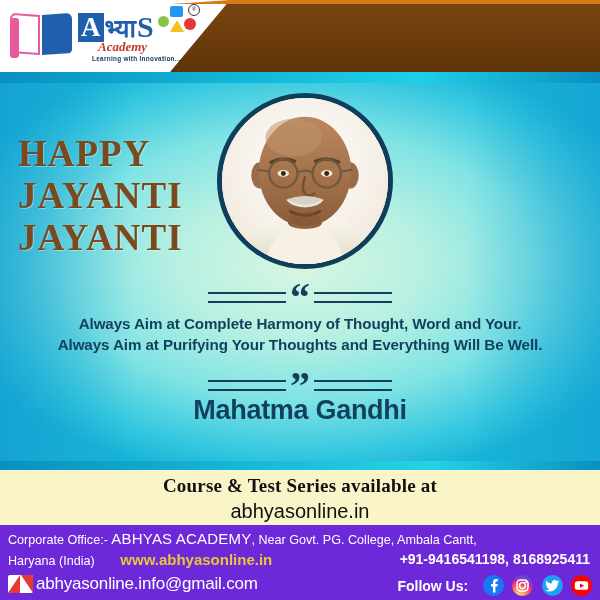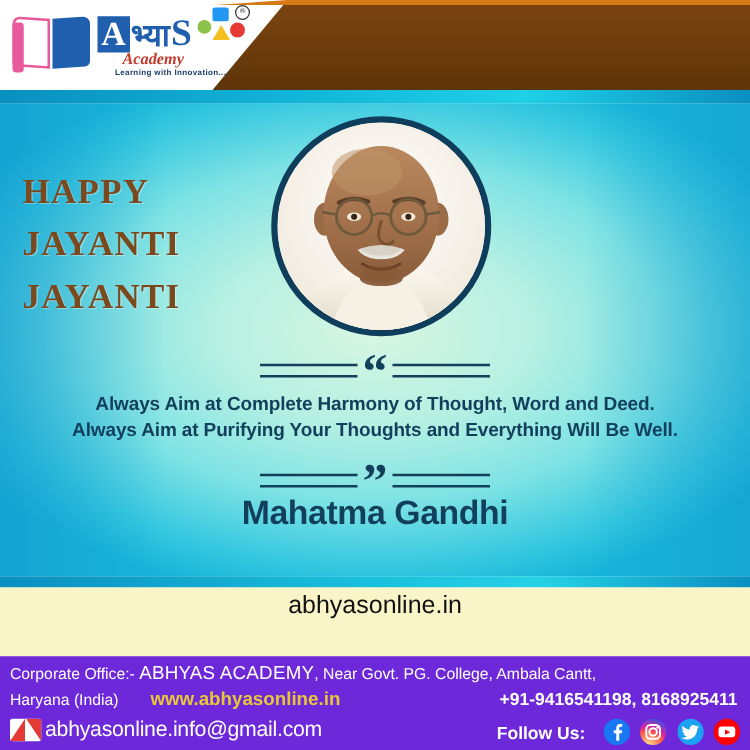--- a/index.html
+++ b/index.html
@@ -58,21 +58,21 @@
   }
   .main:after{
     content:"";position:absolute;inset:0;
     background:linear-gradient(90deg,rgba(20,150,205,.55) 0%,rgba(20,150,205,0) 22%,rgba(20,150,205,0) 78%,rgba(20,150,205,.45) 100%);
   }
   .main>*{position:relative;z-index:2;}
 
   .title{position:absolute;left:18px;top:50px;}
   .title div{
     font-family:"Liberation Serif",serif;font-weight:bold;
-    font-size:28px;line-height:42px;color:#7a4a1e;letter-spacing:1px;
+    font-size:37px;line-height:42px;color:#7a4a1e;letter-spacing:1px;
     text-shadow:1px 1px 0 rgba(255,255,255,.35);
   }
 
   .datebox{position:absolute;right:14px;top:55px;text-align:center;color:#111;}
   .datebox .d1{font-family:"Liberation Serif",serif;font-weight:bold;font-size:25px;line-height:27px;}
   .datebox .d1 sup{font-size:14px;}
   .datebox .d2{font-family:"Liberation Serif",serif;font-weight:bold;font-size:28px;line-height:31px;letter-spacing:.5px;}
 
   .portrait{
     position:absolute;left:217px;top:10px;width:176px;height:176px;border-radius:50%;
@@ -219,34 +219,35 @@
 
         <ellipse cx="88" cy="128" rx="16" ry="7" fill="#7d5232" opacity=".35"></ellipse>
       </svg>
     </div>
 
     <div class="rule-wrap rule-top">
       <span class="rule"></span><span class="qm">“</span><span class="rule"></span>
     </div>
 
     <div class="quote">
-      <p>Always Aim at Complete Harmony of Thought, Word and Deed.</p>
+      <p>Always Aim at Complete Harmony of Thought, Word and Your.</p>
       <p>Always Aim at Purifying Your Thoughts and Everything Will Be Well.</p>
     </div>
 
     <div class="rule-wrap rule-bot">
       <span class="rule"></span><span class="qm">”</span><span class="rule"></span>
     </div>
 
     <div class="author">Mahatma Gandhi</div>
   </div>
 
   <div class="mid-cyan"></div>
 
   <div class="cream">
+    <div class="c1">Course &amp; Test Series available at</div>
     <div class="c2">abhyasonline.in</div>
   </div>
 
   <div class="footer">
     <div class="f1">
       <span>Corporate Office:-</span>
       <span class="big">ABHYAS ACADEMY</span><span>, Near Govt. PG. College, Ambala Cantt,</span>
     </div>
     <div class="f2">
       <span class="ph">+91-9416541198, 8168925411</span>

